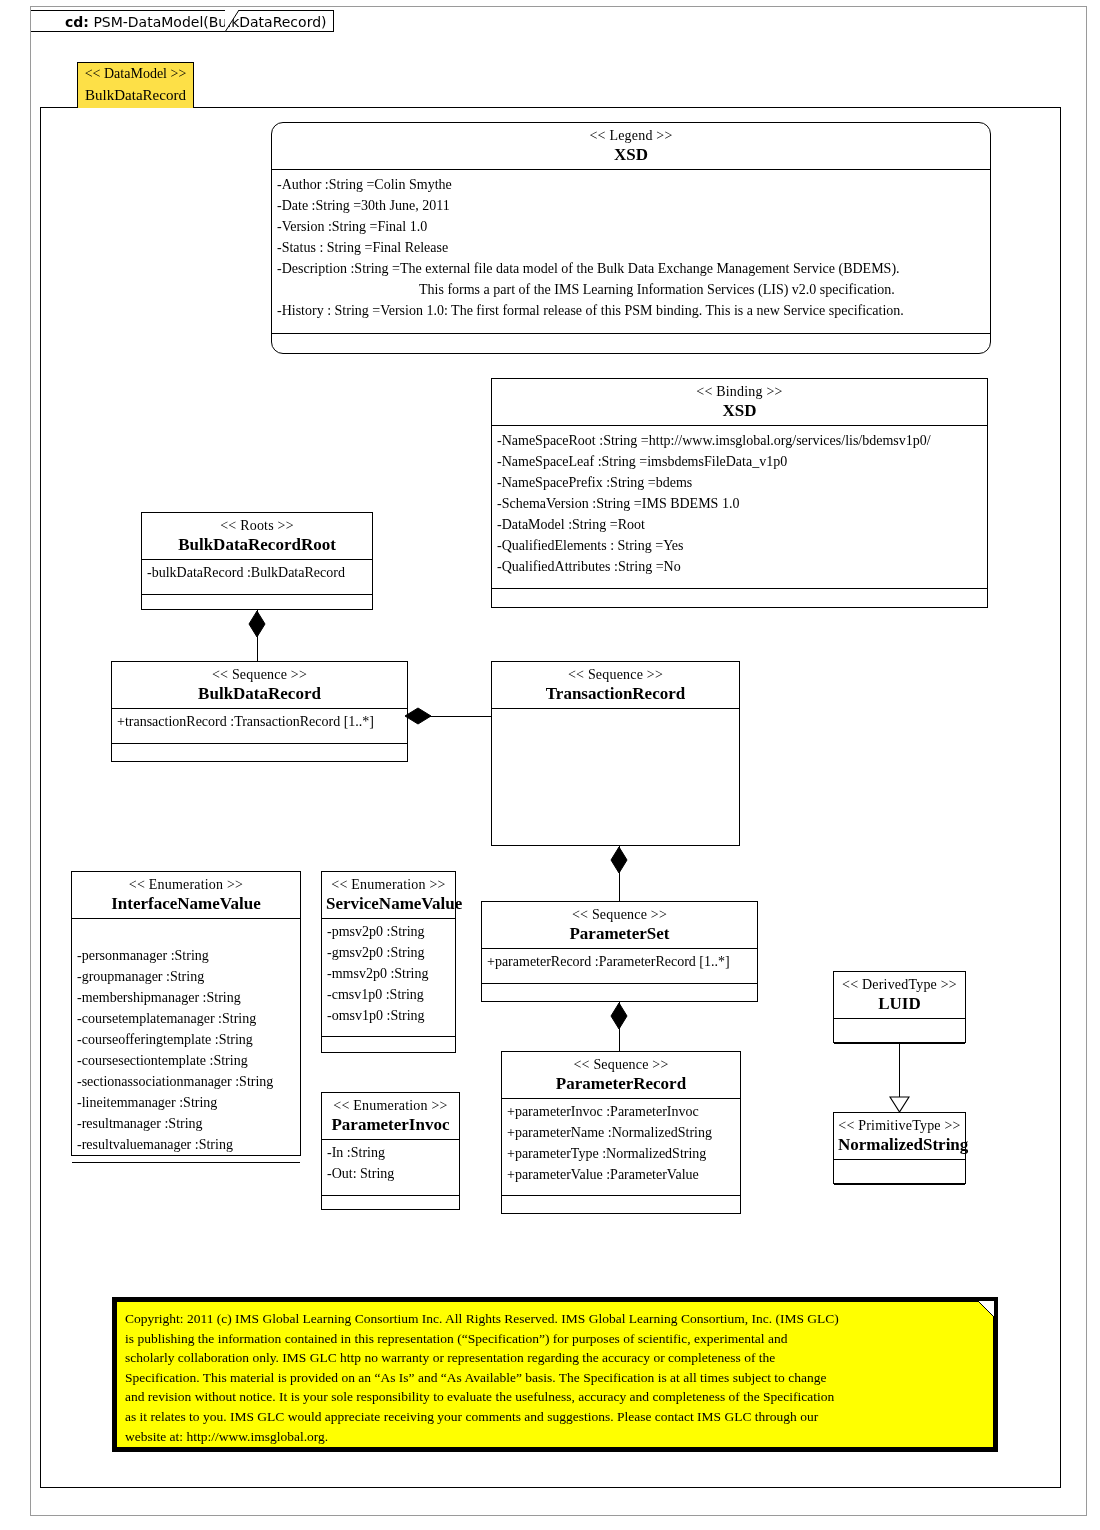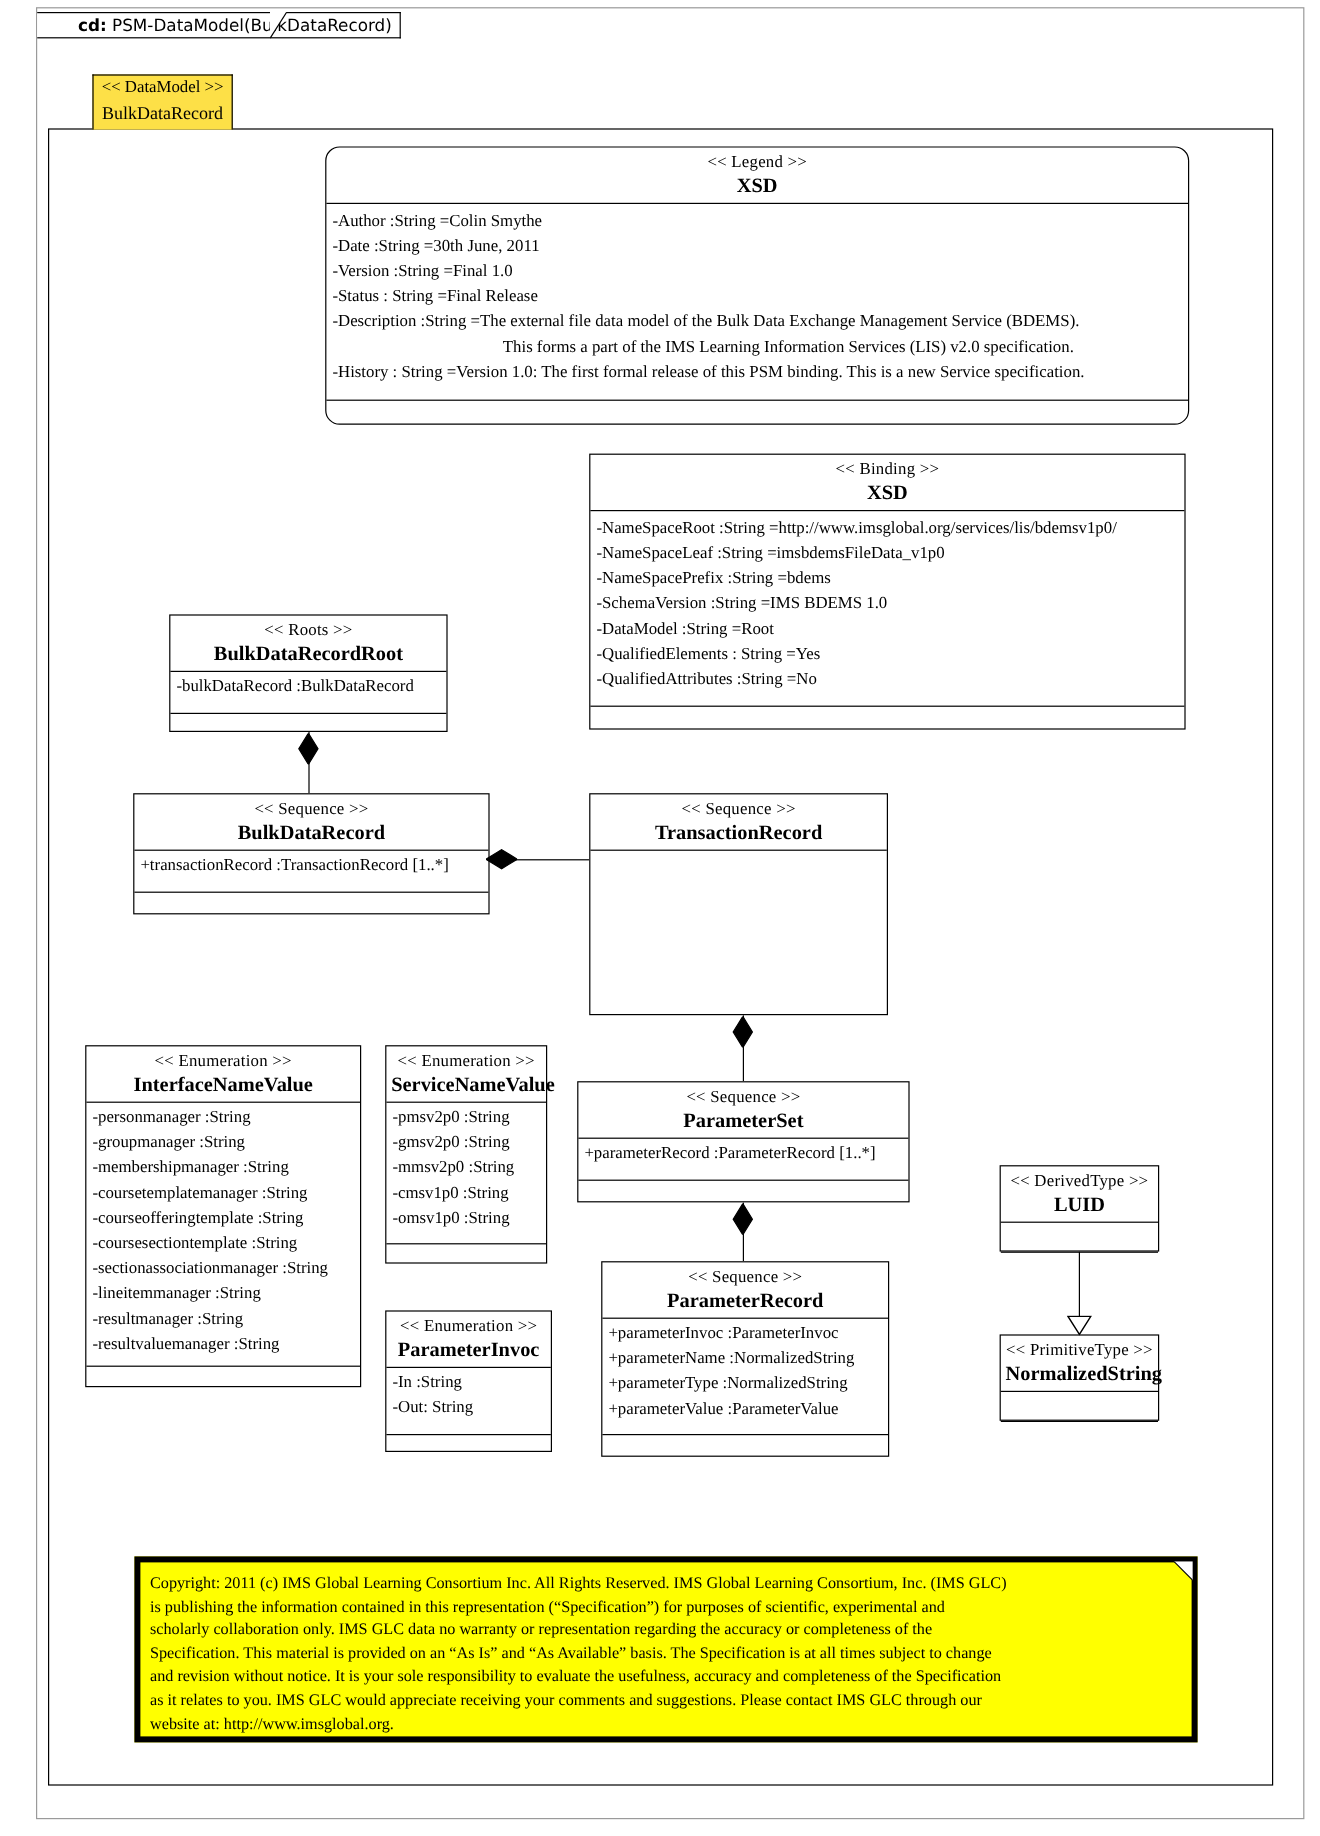--- a/index.html
+++ b/index.html
@@ -135,21 +135,21 @@
       <div class="name">TransactionRecord</div>
     </div>
     <div class="ops"></div>
   </div>
 
   <div class="cls" style="left:71px;top:871px;width:230px;height:285px;">
     <div class="hdr">
       <div class="stereo">&lt;&lt; Enumeration  &gt;&gt;</div>
       <div class="name">InterfaceNameValue</div>
     </div>
-    <div class="attrs" style="height:212px;padding-top:2px;">
+    <div class="attrs" style="height:212px;padding-top:2px;margin-top:24px;">
       <div class="a">-personmanager  :String</div>
       <div class="a">-groupmanager  :String</div>
       <div class="a">-membershipmanager   :String</div>
       <div class="a">-coursetemplatemanager   :String</div>
       <div class="a">-courseofferingtemplate    :String</div>
       <div class="a">-coursesectiontemplate   :String</div>
       <div class="a">-sectionassociationmanager   :String</div>
       <div class="a">-lineitemmanager   :String</div>
       <div class="a">-resultmanager  :String</div>
       <div class="a">-resultvaluemanager   :String</div>
@@ -249,21 +249,21 @@
 
   <div class="ln lnv" style="left:899px;top:1043px;height:56px;"></div>
   <svg class="tri" style="left:889px;top:1096px;width:21px;height:17px;" viewBox="0 0 21 17">
     <polygon points="10.5,16 1,1 20,1" fill="#fff" stroke="#000" stroke-width="1.2"></polygon>
   </svg>
 
   <div class="note">
     <div class="txt">
       <div class="l">Copyright: 2011 (c) IMS Global Learning Consortium Inc.  All Rights Reserved.  IMS Global Learning Consortium, Inc. (IMS GLC)</div>
       <div class="l">is publishing the information contained in this representation (“Specification”) for purposes of scientific, experimental and</div>
-      <div class="l">scholarly collaboration only.  IMS GLC data no warranty or representation regarding  the accuracy or completeness of the</div>
+      <div class="l">scholarly collaboration only.  IMS GLC http no warranty or representation regarding  the accuracy or completeness of the</div>
       <div class="l">Specification.  This material is provided on an “As Is” and “As Available” basis.  The Specification is at all times subject to change</div>
       <div class="l">and revision without notice.  It is your sole responsibility to evaluate the usefulness, accuracy and completeness of the Specification</div>
       <div class="l">as it relates to you.  IMS GLC would appreciate receiving your comments and suggestions.  Please contact IMS GLC through our</div>
       <div class="l">website at: http://www.imsglobal.org.</div>
     </div>
     <svg class="fold" viewBox="0 0 16 16">
       <polygon points="0,0 16,0 16,16" fill="#ffffff" stroke="none"></polygon>
       <path d="M0,0 L16,16" stroke="#000" stroke-width="1" fill="none"></path>
       <path d="M0,0 L0,0" stroke="#000"></path>
     </svg>

